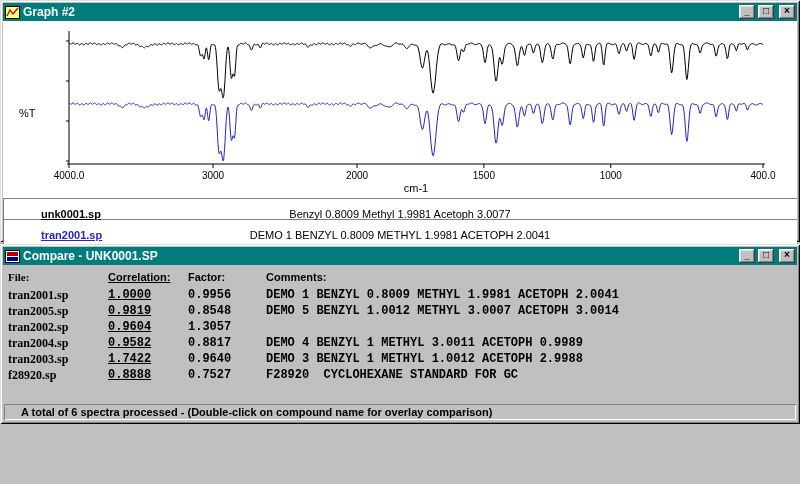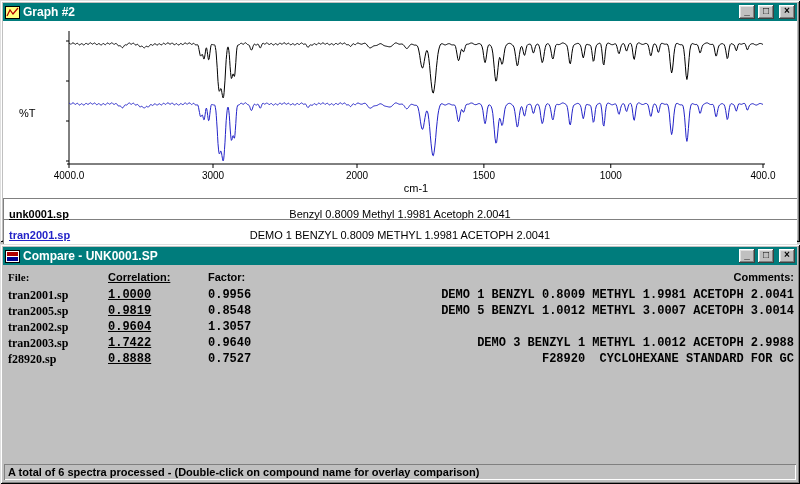--- a/index.html
+++ b/index.html
@@ -34,53 +34,53 @@
   .tb-close{margin-left:2px;}
 
   
   #graph-window{left:0;top:0;width:800px;height:242px;}
   .plot{
     position:absolute;top:21px;left:3px;right:3px;height:177px;background:#fff;
   }
   .legend-row{
     position:absolute;left:3px;right:3px;height:32px;background:#fff;
     box-shadow: inset 1px 1px 0 #808080, inset -1px -1px 0 #fff;
-    display:flex;align-items:center;font-size:11px;
+    display:flex;align-items:center;font-size:11px;padding-left:32px;
   }
   #legend-row-0{top:198px;}
   #legend-row-1{top:219px;}
   .legend-file{
     padding-left:6px;font-weight:bold;text-decoration:underline;z-index:2;
   }
   .legend-desc{
     position:absolute;left:0;right:0;text-align:center;color:#000;z-index:1;
   }
   .c-black{color:#000;}
   .c-blue{color:#2424c8;}
 
   
-  #compare-window{left:0;top:244px;width:800px;height:240px;}
+  #compare-window{left:0;top:244px;width:800px;height:180px;}
   .cmp-header{
     position:absolute;top:27px;left:8px;right:6px;display:flex;
     font-weight:bold;font-size:11px;color:#000;
   }
   .cmp-rows{position:absolute;top:43px;left:8px;right:6px;}
   .cmp-row{
     display:flex;height:16px;align-items:center;
     font-family:"Liberation Mono","DejaVu Sans Mono",monospace;
     font-size:12px;font-weight:bold;white-space:pre;color:#000;
   }
   .col-file{width:100px;flex:0 0 auto;font-family:Liberation Serif, serif;}
   .col-corr{width:80px;flex:0 0 auto;text-decoration:underline;}
-  .col-factor{width:78px;flex:0 0 auto;margin-left:20px;}
-  .col-comments{flex:1;overflow:hidden;text-align:right;}
+  .col-factor{width:78px;flex:0 0 auto;}
+  .col-comments{flex:1;overflow:hidden;}
   .statusbar{
     position:absolute;left:4px;right:4px;bottom:4px;height:16px;
     box-shadow: inset 1px 1px 0 #808080, inset -1px -1px 0 #fff;
-    display:flex;align-items:center;padding-left:4px;
+    display:flex;align-items:center;padding-left:17px;
     font-size:11px;font-weight:bold;color:#000;background:#c0c0c0;
   }
 </style>
 </head>
 <body>
 
 <div class="window" id="graph-window">
   <div class="titlebar">
     <span class="tb-icon">
       <svg width="15" height="13" viewBox="0 0 15 13">
@@ -116,21 +116,21 @@
         <text x="760" y="158" text-anchor="middle" font-size="10px" font-family="Liberation Sans, sans-serif" fill="#000">400.0</text>
         <text x="413" y="171" text-anchor="middle" font-size="11px" font-family="Liberation Sans, sans-serif" fill="#000">cm-1</text>
         <text x="16" y="96" font-size="11px" font-family="Liberation Sans, sans-serif" fill="#000">%T</text>
         <polyline points="66.0,22.1 66.4,22.3 66.9,22.6 67.3,23.0 67.7,23.2 68.2,23.1 68.6,22.8 69.0,22.4 69.5,22.0 69.9,21.8 70.3,21.9 70.8,22.1 71.2,22.6 71.6,23.0 72.0,23.3 72.5,23.3 72.9,23.1 73.3,22.7 73.8,22.4 74.2,22.3 74.6,22.4 75.1,22.7 75.5,23.2 75.9,23.6 76.4,23.9 76.8,23.9 77.2,23.6 77.7,23.2 78.1,22.9 78.5,22.7 79.0,22.7 79.4,23.0 79.8,23.4 80.3,23.8 80.7,23.9 81.1,23.8 81.6,23.5 82.0,23.1 82.4,22.6 82.8,22.4 83.3,22.4 83.7,22.6 84.1,22.9 84.6,23.2 85.0,23.4 85.4,23.3 85.9,22.9 86.3,22.5 86.7,22.1 87.2,21.8 87.6,21.9 88.0,22.1 88.5,22.5 88.9,22.9 89.3,23.1 89.8,23.1 90.2,22.8 90.6,22.4 91.1,22.1 91.5,22.0 91.9,22.1 92.4,22.5 92.8,22.9 93.2,23.4 93.6,23.6 94.1,23.6 94.5,23.4 94.9,23.0 95.4,22.7 95.8,22.6 96.2,22.7 96.7,23.0 97.1,23.4 97.5,23.8 98.0,24.0 98.4,23.9 98.8,23.6 99.3,23.2 99.7,22.8 100.1,22.6 100.6,22.6 101.0,22.9 101.4,23.2 101.9,23.6 102.3,23.7 102.7,23.5 103.2,23.1 103.6,22.7 104.0,22.2 104.4,22.0 104.9,22.1 105.3,22.3 105.7,22.7 106.2,23.0 106.6,23.2 107.0,23.0 107.5,22.7 107.9,22.3 108.3,21.9 108.8,21.8 109.2,21.9 109.6,22.3 110.1,22.7 110.5,23.1 110.9,23.3 111.4,23.3 111.8,23.1 112.2,22.7 112.7,22.5 113.1,22.4 113.5,22.7 114.0,23.2 114.4,23.7 114.8,24.3 115.2,24.7 115.7,24.9 116.1,24.8 116.5,24.7 117.0,24.7 117.4,24.8 117.8,25.2 118.3,25.7 118.7,26.2 119.1,26.6 119.6,26.7 120.0,26.4 120.4,25.9 120.9,25.2 121.3,24.5 121.7,24.1 122.2,23.8 122.6,23.8 123.0,23.9 123.5,24.0 123.9,23.9 124.3,23.6 124.8,23.1 125.2,22.5 125.6,22.1 126.0,21.9 126.5,22.0 126.9,22.3 127.3,22.7 127.8,23.0 128.2,23.2 128.6,23.1 129.1,22.8 129.5,22.4 129.9,22.2 130.4,22.1 130.8,22.3 131.2,22.8 131.7,23.3 132.1,23.8 132.5,24.0 133.0,24.0 133.4,23.8 133.8,23.6 134.3,23.4 134.7,23.4 135.1,23.7 135.6,24.2 136.0,24.8 136.4,25.4 136.8,25.7 137.3,25.7 137.7,25.5 138.1,25.3 138.6,25.1 139.0,25.1 139.4,25.4 139.9,25.8 140.3,26.3 140.7,26.7 141.2,26.9 141.6,26.7 142.0,26.3 142.5,25.9 142.9,25.5 143.3,25.3 143.8,25.3 144.2,25.5 144.6,25.7 145.1,25.9 145.5,25.8 145.9,25.4 146.4,24.9 146.8,24.3 147.2,23.8 147.6,23.5 148.1,23.5 148.5,23.7 148.9,24.0 149.4,24.3 149.8,24.3 150.2,24.0 150.7,23.6 151.1,23.2 151.5,22.8 152.0,22.7 152.4,22.9 152.8,23.2 153.3,23.6 153.7,24.0 154.1,24.1 154.6,23.9 155.0,23.5 155.4,23.1 155.9,22.8 156.3,22.7 156.7,22.9 157.2,23.2 157.6,23.6 158.0,23.8 158.4,23.9 158.9,23.7 159.3,23.2 159.7,22.8 160.2,22.4 160.6,22.2 161.0,22.4 161.5,22.7 161.9,23.0 162.3,23.3 162.8,23.3 163.2,23.1 163.6,22.7 164.1,22.2 164.5,21.9 164.9,21.8 165.4,22.0 165.8,22.3 166.2,22.8 166.7,23.1 167.1,23.2 167.5,23.0 168.0,22.7 168.4,22.3 168.8,22.1 169.2,22.1 169.7,22.3 170.1,22.8 170.5,23.2 171.0,23.6 171.4,23.7 171.8,23.6 172.3,23.3 172.7,22.9 173.1,22.6 173.6,22.6 174.0,22.8 174.4,23.2 174.9,23.7 175.3,23.9 175.7,24.0 176.2,23.8 176.6,23.4 177.0,22.9 177.5,22.6 177.9,22.5 178.3,22.7 178.8,23.0 179.2,23.3 179.6,23.6 180.0,23.5 180.5,23.3 180.9,22.8 181.3,22.4 181.8,22.0 182.2,21.9 182.6,22.1 183.1,22.4 183.5,22.8 183.9,23.1 184.4,23.1 184.8,22.9 185.2,22.5 185.7,22.1 186.1,21.9 186.5,21.9 187.0,22.1 187.4,22.5 187.8,23.0 188.3,23.3 188.7,23.4 189.1,23.3 189.6,22.9 190.0,22.6 190.4,22.4 190.8,22.4 191.3,22.7 191.7,23.1 192.1,23.6 192.6,23.9 193.0,24.0 193.4,23.9 193.9,23.7 194.3,23.6 194.7,23.9 195.2,24.8 195.6,26.4 196.0,28.6 196.5,31.0 196.9,33.2 197.3,34.6 197.8,35.1 198.2,34.6 198.6,33.8 199.1,33.3 199.5,33.6 199.9,34.9 200.4,36.6 200.8,37.9 201.2,37.8 201.6,36.1 202.1,33.2 202.5,30.1 202.9,27.7 203.4,26.8 203.8,27.8 204.2,30.4 204.7,33.8 205.1,36.9 205.5,38.7 206.0,38.4 206.4,36.2 206.8,32.7 207.3,29.1 207.7,26.1 208.1,24.3 208.6,23.4 209.0,23.3 209.4,23.5 209.9,23.8 210.3,23.8 210.7,23.8 211.2,23.7 211.6,23.9 212.0,24.7 212.4,26.5 212.9,29.5 213.3,34.0 213.7,39.9 214.2,46.7 214.6,53.9 215.0,60.5 215.5,65.8 215.9,69.1 216.3,70.3 216.8,69.8 217.2,68.7 217.6,67.7 218.1,67.8 218.5,69.2 218.9,71.7 219.4,74.4 219.8,76.4 220.2,76.9 220.7,75.3 221.1,71.5 221.5,66.0 222.0,59.2 222.4,52.0 222.8,44.9 223.2,38.6 223.7,33.3 224.1,29.4 224.5,26.8 225.0,25.9 225.4,26.7 225.8,29.3 226.3,33.6 226.7,39.4 227.1,45.7 227.6,51.5 228.0,55.7 228.4,57.5 228.9,56.9 229.3,55.1 229.7,53.4 230.2,52.9 230.6,53.9 231.0,55.2 231.5,55.3 231.9,53.0 232.3,48.0 232.8,41.6 233.2,35.1 233.6,29.9 234.0,26.5 234.5,24.7 234.9,24.0 235.3,23.9 235.8,23.9 236.2,23.7 236.6,23.4 237.1,22.9 237.5,22.5 237.9,22.2 238.4,22.2 238.8,22.4 239.2,22.8 239.7,23.1 240.1,23.2 240.5,23.2 241.0,22.8 241.4,22.4 241.8,22.0 242.3,21.8 242.7,21.8 243.1,22.1 243.6,22.6 244.0,23.0 244.4,23.4 244.8,23.6 245.3,23.7 245.7,23.9 246.1,24.3 246.6,25.1 247.0,26.3 247.4,27.5 247.9,28.6 248.3,29.1 248.7,28.9 249.2,28.1 249.6,26.9 250.0,25.5 250.5,24.3 250.9,23.5 251.3,23.2 251.8,23.3 252.2,23.6 252.6,23.9 253.1,24.0 253.5,23.9 253.9,23.7 254.4,23.3 254.8,23.2 255.2,23.3 255.6,23.9 256.1,24.9 256.5,25.9 256.9,26.7 257.4,26.8 257.8,26.4 258.2,25.4 258.7,24.2 259.1,23.2 259.5,22.5 260.0,22.2 260.4,22.3 260.8,22.6 261.3,23.0 261.7,23.1 262.1,23.0 262.6,22.7 263.0,22.3 263.4,22.0 263.9,21.9 264.3,22.0 264.7,22.4 265.2,22.8 265.6,23.2 266.0,23.5 266.4,23.5 266.9,23.2 267.3,22.9 267.7,22.6 268.2,22.4 268.6,22.6 269.0,23.0 269.5,23.4 269.9,23.8 270.3,24.0 270.8,23.9 271.2,23.6 271.6,23.2 272.1,22.8 272.5,22.6 272.9,22.7 273.4,23.0 273.8,23.4 274.2,23.7 274.7,23.8 275.1,23.6 275.5,23.2 276.0,22.8 276.4,22.4 276.8,22.1 277.2,22.2 277.7,22.4 278.1,22.8 278.5,23.1 279.0,23.2 279.4,23.1 279.8,22.7 280.3,22.3 280.7,21.9 281.1,21.8 281.6,21.9 282.0,22.2 282.4,22.7 282.9,23.1 283.3,23.2 283.7,23.2 284.2,22.9 284.6,22.5 285.0,22.2 285.5,22.2 285.9,22.3 286.3,22.7 286.8,23.2 287.2,23.6 287.6,23.8 288.0,23.7 288.5,23.5 288.9,23.1 289.3,22.8 289.8,22.7 290.2,22.8 290.6,23.1 291.1,23.5 291.5,23.9 291.9,24.0 292.4,23.8 292.8,23.4 293.2,23.0 293.7,22.6 294.1,22.4 294.5,22.5 295.0,22.8 295.4,23.1 295.8,23.4 296.3,23.5 296.7,23.3 297.1,22.9 297.6,22.4 298.0,22.0 298.4,21.9 298.8,22.0 299.3,22.3 299.7,22.7 300.1,23.1 300.6,23.3 301.0,23.2 301.4,23.1 301.9,22.9 302.3,22.9 302.7,23.2 303.2,23.8 303.6,24.6 304.0,25.4 304.5,26.0 304.9,26.3 305.3,26.2 305.8,25.8 306.2,25.1 306.6,24.5 307.1,24.0 307.5,23.8 307.9,23.9 308.4,24.1 308.8,24.2 309.2,24.2 309.6,24.0 310.1,23.6 310.5,23.1 310.9,22.8 311.4,22.6 311.8,22.8 312.2,23.1 312.7,23.4 313.1,23.7 313.5,23.7 314.0,23.5 314.4,23.1 314.8,22.6 315.3,22.2 315.7,22.1 316.1,22.2 316.6,22.5 317.0,22.9 317.4,23.1 317.9,23.2 318.3,23.0 318.7,22.6 319.2,22.2 319.6,21.9 320.0,21.8 320.4,22.0 320.9,22.4 321.3,22.8 321.7,23.1 322.2,23.3 322.6,23.1 323.0,22.8 323.5,22.5 323.9,22.2 324.3,22.2 324.8,22.5 325.2,22.9 325.6,23.4 326.1,23.7 326.5,23.8 326.9,23.7 327.4,23.4 327.8,23.0 328.2,22.7 328.7,22.7 329.1,22.9 329.5,23.2 330.0,23.6 330.4,23.9 330.8,23.9 331.2,23.7 331.7,23.3 332.1,22.8 332.5,22.5 333.0,22.4 333.4,22.5 333.8,22.8 334.3,23.2 334.7,23.4 335.1,23.4 335.6,23.1 336.0,22.7 336.4,22.3 336.9,21.9 337.3,21.8 337.7,22.0 338.2,22.4 338.6,22.8 339.0,23.1 339.5,23.1 339.9,22.9 340.3,22.6 340.8,22.2 341.2,22.0 341.6,22.0 342.0,22.2 342.5,22.7 342.9,23.2 343.3,23.6 343.8,23.8 344.2,23.8 344.6,23.7 345.1,23.7 345.5,23.7 345.9,24.0 346.4,24.4 346.8,24.9 347.2,25.3 347.7,25.4 348.1,25.2 348.5,24.7 349.0,24.0 349.4,23.4 349.8,22.9 350.3,22.7 350.7,22.9 351.1,23.2 351.6,23.5 352.0,23.7 352.4,23.7 352.8,23.4 353.3,22.9 353.7,22.5 354.3,22.1 355.0,22.1 355.8,22.2 356.5,22.6 357.3,22.9 358.1,23.2 358.8,23.2 359.6,22.9 360.3,22.6 361.1,22.3 361.9,22.2 362.6,22.5 363.4,23.2 364.1,24.1 364.9,25.2 365.7,26.1 366.4,26.7 367.2,26.9 368.0,26.7 368.7,26.2 369.5,25.7 370.2,25.2 371.0,24.8 371.8,24.7 372.5,24.6 373.3,24.5 374.0,24.3 374.8,23.9 375.6,23.4 376.3,23.0 377.1,22.7 377.9,22.7 378.6,23.0 379.4,23.5 380.1,24.0 380.9,24.5 381.7,24.8 382.4,25.0 383.2,25.2 383.9,25.3 384.7,25.5 385.5,25.7 386.2,25.8 387.0,25.8 387.7,25.6 388.5,25.2 389.3,24.6 390.0,23.8 390.8,23.0 391.6,22.4 392.3,22.0 393.1,21.9 393.8,22.1 394.6,22.5 395.4,22.9 396.1,23.2 396.9,23.2 397.6,23.1 398.4,23.0 399.2,23.1 399.9,23.4 400.7,24.2 401.5,25.2 402.2,26.3 403.0,27.1 403.7,27.5 404.5,27.2 405.3,26.5 406.0,25.4 406.8,24.4 407.5,23.6 408.3,23.2 409.1,23.2 409.8,23.5 410.6,23.8 411.3,24.1 412.1,24.1 412.9,24.1 413.6,24.3 414.4,25.1 415.2,26.9 415.9,30.0 416.7,34.3 417.4,39.3 418.2,43.8 419.0,46.7 419.7,47.0 420.5,44.7 421.2,40.6 422.0,35.9 422.8,31.9 423.5,29.7 424.3,29.8 425.1,32.5 425.8,37.5 426.6,44.5 427.3,52.6 428.1,60.7 428.9,67.5 429.6,71.5 430.4,72.0 431.1,68.8 431.9,62.7 432.7,54.9 433.4,46.8 434.2,39.5 434.9,33.4 435.7,29.0 436.5,25.9 437.2,24.0 438.0,23.0 438.8,22.7 439.5,22.8 440.3,23.2 441.0,23.6 441.8,23.9 442.6,23.9 443.3,23.6 444.1,23.2 444.8,22.9 445.6,22.7 446.4,22.7 447.1,23.0 447.9,23.4 448.6,23.8 449.4,23.9 450.2,23.9 450.9,23.8 451.7,24.1 452.5,25.4 453.2,28.5 454.0,33.1 454.7,37.6 455.5,39.7 456.3,38.3 457.0,34.3 457.8,30.2 458.5,28.2 459.3,28.9 460.1,30.6 460.8,30.7 461.6,28.3 462.4,25.4 463.1,23.7 463.9,23.2 464.6,23.2 465.4,23.1 466.2,22.8 466.9,22.4 467.7,22.1 468.4,22.0 469.2,22.1 470.0,22.5 470.7,23.0 471.5,23.4 472.2,23.6 473.0,23.6 473.8,23.4 474.5,23.0 475.3,22.7 476.1,22.6 476.8,22.7 477.6,23.1 478.3,24.0 479.1,25.8 479.9,29.2 480.6,34.5 481.4,39.7 482.1,41.6 482.9,38.8 483.7,33.1 484.4,27.8 485.2,24.8 485.9,23.8 486.7,23.9 487.5,24.4 488.2,25.4 489.0,27.7 489.8,32.1 490.5,38.9 491.3,47.4 492.0,55.4 492.8,60.1 493.6,59.6 494.3,54.2 495.1,46.5 495.8,39.7 496.6,36.4 497.4,37.4 498.1,40.8 498.9,43.3 499.7,42.3 500.4,38.0 501.2,32.4 501.9,27.9 502.7,25.3 503.5,23.9 504.2,23.2 505.0,22.7 505.7,22.4 506.5,22.3 507.3,22.5 508.0,22.9 508.8,23.4 509.5,24.0 510.3,24.9 511.1,26.6 511.8,30.1 512.6,35.4 513.4,41.2 514.1,44.8 514.9,44.1 515.6,39.5 516.4,33.7 517.2,28.9 517.9,26.1 518.7,25.4 519.4,26.8 520.2,30.3 521.0,33.8 521.7,34.3 522.5,31.2 523.3,27.1 524.0,24.6 524.8,23.6 525.5,23.4 526.3,23.2 527.1,23.1 527.8,23.6 528.6,25.6 529.3,29.1 530.1,31.8 530.9,31.5 531.6,28.7 532.4,25.7 533.1,24.0 533.9,23.3 534.7,23.1 535.4,23.5 536.2,25.2 537.0,28.8 537.7,34.1 538.5,39.2 539.2,41.6 540.0,40.0 540.8,35.5 541.5,30.4 542.3,26.4 543.0,24.1 543.8,23.0 544.6,22.7 545.3,22.9 546.1,23.6 546.9,25.1 547.6,28.0 548.4,32.3 549.1,36.5 549.9,38.0 550.7,35.7 551.4,31.0 552.2,26.6 552.9,24.2 553.7,23.4 554.5,23.4 555.2,23.6 556.0,23.6 556.7,23.4 557.5,23.0 558.3,22.5 559.0,22.1 559.8,21.9 560.6,22.1 561.3,22.4 562.1,22.8 562.8,23.3 563.6,24.1 564.4,26.2 565.1,30.4 565.9,36.6 566.6,41.9 567.4,42.8 568.2,38.6 568.9,32.3 569.7,27.4 570.4,24.8 571.2,23.8 572.0,23.4 572.7,23.0 573.5,22.7 574.3,22.4 575.0,22.4 575.8,22.6 576.5,23.2 577.3,24.2 578.1,26.4 578.8,30.4 579.6,35.0 580.3,36.9 581.1,34.2 581.9,29.2 582.6,25.2 583.4,23.5 584.2,23.3 584.9,23.6 585.7,23.8 586.4,23.9 587.2,24.2 588.0,25.6 588.7,29.5 589.5,35.7 590.2,40.3 591.0,39.4 591.8,33.7 592.5,28.0 593.3,24.8 594.0,23.6 594.8,23.1 595.6,22.6 596.3,22.2 597.1,22.3 597.9,23.6 598.6,27.7 599.4,35.1 600.1,42.4 600.9,43.9 601.7,38.5 602.4,30.9 603.2,25.5 603.9,23.0 604.7,22.2 605.5,22.1 606.2,22.4 607.0,22.8 607.8,23.3 608.5,23.6 609.3,23.7 610.0,23.6 610.8,23.3 611.6,22.9 612.3,22.8 613.1,23.4 613.8,25.3 614.6,28.6 615.4,31.9 616.1,32.7 616.9,30.5 617.6,27.1 618.4,24.5 619.2,23.2 619.9,22.7 620.7,22.7 621.5,23.8 622.2,26.3 623.0,29.3 623.7,30.1 624.5,27.8 625.3,25.0 626.0,23.2 626.8,22.4 627.5,22.3 628.3,23.2 629.1,26.3 629.8,31.9 630.6,37.3 631.3,38.4 632.1,34.4 632.9,28.7 633.6,24.6 634.4,22.6 635.2,22.0 635.9,21.9 636.7,22.1 637.4,22.6 638.2,23.0 639.0,23.4 639.7,23.4 640.5,23.3 641.2,23.0 642.0,22.6 642.8,22.4 643.5,22.5 644.3,22.9 645.1,24.1 645.8,26.6 646.6,30.6 647.3,34.3 648.1,34.7 648.9,31.5 649.6,27.1 650.4,24.2 651.1,23.0 651.9,23.0 652.7,23.5 653.4,24.9 654.2,27.7 654.9,30.8 655.7,31.1 656.5,28.1 657.2,24.6 658.0,22.7 658.8,22.3 659.5,22.4 660.3,22.7 661.0,23.0 661.8,23.2 662.6,23.2 663.3,23.1 664.1,23.0 664.8,23.9 665.6,26.7 666.4,32.5 667.1,40.7 667.9,48.5 668.6,52.0 669.4,49.2 670.2,41.9 670.9,33.7 671.7,27.6 672.5,24.1 673.2,22.7 674.0,22.3 674.7,22.5 675.5,23.0 676.3,23.4 677.0,23.7 677.8,23.8 678.5,23.7 679.3,23.8 680.1,25.0 680.8,28.5 681.6,35.5 682.4,45.2 683.1,54.4 683.9,58.5 684.6,55.0 685.4,46.2 686.2,36.4 686.9,29.1 687.7,25.0 688.4,23.2 689.2,22.6 690.0,22.7 690.7,23.0 691.5,23.3 692.2,23.5 693.0,23.5 693.8,23.4 694.5,24.0 695.3,25.9 696.1,29.2 696.8,31.8 697.6,31.4 698.3,28.6 699.1,25.6 699.9,24.0 700.6,23.3 701.4,22.8 702.1,22.4 702.9,22.1 703.7,21.9 704.4,21.9 705.2,22.3 706.0,22.7 706.7,23.2 707.5,23.4 708.2,23.5 709.0,23.3 709.8,23.3 710.5,24.2 711.3,27.0 712.0,31.4 712.8,34.9 713.6,34.7 714.3,31.1 715.1,27.3 715.8,25.0 716.6,23.9 717.4,23.3 718.1,22.9 718.9,22.7 719.7,22.7 720.4,23.0 721.2,23.8 721.9,25.5 722.7,29.2 723.5,34.2 724.2,37.6 725.0,36.3 725.7,31.2 726.5,26.1 727.3,23.4 728.0,22.7 728.8,22.8 729.5,23.1 730.3,23.4 731.1,24.0 731.8,25.7 732.6,28.5 733.4,29.8 734.1,27.9 734.9,24.7 735.6,23.0 736.4,22.7 737.2,23.0 737.9,23.2 738.7,23.2 739.4,22.9 740.2,22.6 741.0,22.3 741.7,22.5 742.5,23.7 743.3,26.2 744.0,28.6 744.8,28.5 745.5,26.6 746.3,24.7 747.1,23.7 747.8,23.2 748.6,22.8 749.3,22.7 750.1,22.7 750.9,23.0 751.6,23.5 752.4,23.8 753.1,24.0 753.9,23.9 754.7,23.5 755.4,23.1 756.2,22.7 757.0,22.4 757.7,22.5 758.5,22.7 759.2,23.1 760.0,23.4 " fill="none" stroke="#000000" stroke-width="1"></polyline>
         <polyline points="66.0,82.1 66.4,82.3 66.9,82.7 67.3,83.0 67.7,83.2 68.2,83.2 68.6,82.9 69.0,82.4 69.5,82.0 69.9,81.8 70.3,81.8 70.8,82.2 71.2,82.6 71.6,83.1 72.0,83.3 72.5,83.4 72.9,83.1 73.3,82.8 73.8,82.4 74.2,82.3 74.6,82.4 75.1,82.7 75.5,83.2 75.9,83.7 76.4,84.0 76.8,84.0 77.2,83.7 77.7,83.3 78.1,82.9 78.5,82.7 79.0,82.8 79.4,83.1 79.8,83.5 80.3,83.9 80.7,84.0 81.1,83.9 81.6,83.6 82.0,83.1 82.4,82.7 82.8,82.4 83.3,82.4 83.7,82.6 84.1,83.0 84.6,83.3 85.0,83.4 85.4,83.3 85.9,83.0 86.3,82.5 86.7,82.1 87.2,81.8 87.6,81.9 88.0,82.2 88.5,82.6 88.9,83.0 89.3,83.2 89.8,83.1 90.2,82.9 90.6,82.5 91.1,82.1 91.5,82.0 91.9,82.1 92.4,82.5 92.8,83.0 93.2,83.4 93.6,83.7 94.1,83.7 94.5,83.4 94.9,83.1 95.4,82.7 95.8,82.6 96.2,82.7 96.7,83.1 97.1,83.5 97.5,83.9 98.0,84.1 98.4,84.0 98.8,83.7 99.3,83.3 99.7,82.8 100.1,82.6 100.6,82.7 101.0,82.9 101.4,83.3 101.9,83.6 102.3,83.8 102.7,83.6 103.2,83.2 103.6,82.7 104.0,82.3 104.4,82.0 104.9,82.1 105.3,82.3 105.7,82.7 106.2,83.1 106.6,83.2 107.0,83.1 107.5,82.8 107.9,82.3 108.3,81.9 108.8,81.8 109.2,81.9 109.6,82.3 110.1,82.8 110.5,83.2 110.9,83.4 111.4,83.4 111.8,83.1 112.2,82.8 112.7,82.5 113.1,82.5 113.5,82.7 114.0,83.2 114.4,83.8 114.8,84.4 115.2,84.9 115.7,85.0 116.1,85.0 116.5,84.9 117.0,84.8 117.4,85.0 117.8,85.3 118.3,85.9 118.7,86.4 119.1,86.8 119.6,86.9 120.0,86.7 120.4,86.1 120.9,85.4 121.3,84.7 121.7,84.2 122.2,83.9 122.6,83.9 123.0,84.0 123.5,84.1 123.9,84.0 124.3,83.6 124.8,83.1 125.2,82.6 125.6,82.1 126.0,81.9 126.5,82.0 126.9,82.3 127.3,82.7 127.8,83.1 128.2,83.3 128.6,83.2 129.1,82.9 129.5,82.5 129.9,82.2 130.4,82.1 130.8,82.4 131.2,82.8 131.7,83.4 132.1,83.8 132.5,84.1 133.0,84.1 133.4,83.9 133.8,83.6 134.3,83.5 134.7,83.5 135.1,83.8 135.6,84.4 136.0,85.0 136.4,85.5 136.8,85.9 137.3,85.9 137.7,85.7 138.1,85.5 138.6,85.3 139.0,85.3 139.4,85.6 139.9,86.1 140.3,86.6 140.7,87.0 141.2,87.1 141.6,87.0 142.0,86.6 142.5,86.1 142.9,85.7 143.3,85.4 143.8,85.4 144.2,85.7 144.6,85.9 145.1,86.1 145.5,86.0 145.9,85.6 146.4,85.1 146.8,84.4 147.2,83.9 147.6,83.6 148.1,83.6 148.5,83.8 148.9,84.1 149.4,84.4 149.8,84.4 150.2,84.1 150.7,83.7 151.1,83.2 151.5,82.9 152.0,82.8 152.4,82.9 152.8,83.3 153.3,83.7 153.7,84.1 154.1,84.2 154.6,84.0 155.0,83.6 155.4,83.2 155.9,82.9 156.3,82.7 156.7,82.9 157.2,83.2 157.6,83.6 158.0,83.9 158.4,84.0 158.9,83.7 159.3,83.3 159.7,82.8 160.2,82.4 160.6,82.3 161.0,82.4 161.5,82.7 161.9,83.1 162.3,83.3 162.8,83.4 163.2,83.1 163.6,82.7 164.1,82.2 164.5,81.9 164.9,81.8 165.4,82.0 165.8,82.3 166.2,82.8 166.7,83.1 167.1,83.2 167.5,83.1 168.0,82.7 168.4,82.3 168.8,82.1 169.2,82.1 169.7,82.3 170.1,82.8 170.5,83.3 171.0,83.7 171.4,83.8 171.8,83.7 172.3,83.3 172.7,82.9 173.1,82.7 173.6,82.7 174.0,82.9 174.4,83.3 174.9,83.7 175.3,84.1 175.7,84.1 176.2,83.9 176.6,83.5 177.0,83.0 177.5,82.7 177.9,82.5 178.3,82.7 178.8,83.0 179.2,83.4 179.6,83.6 180.0,83.6 180.5,83.4 180.9,82.9 181.3,82.4 181.8,82.0 182.2,81.9 182.6,82.1 183.1,82.5 183.5,82.9 183.9,83.1 184.4,83.2 184.8,82.9 185.2,82.5 185.7,82.1 186.1,81.9 186.5,81.9 187.0,82.1 187.4,82.6 187.8,83.0 188.3,83.4 188.7,83.5 189.1,83.3 189.6,83.0 190.0,82.6 190.4,82.4 190.8,82.4 191.3,82.7 191.7,83.2 192.1,83.7 192.6,84.0 193.0,84.1 193.4,84.0 193.9,83.7 194.3,83.7 194.7,84.0 195.2,85.0 195.6,86.7 196.0,89.0 196.5,91.5 196.9,93.8 197.3,95.3 197.8,95.8 198.2,95.3 198.6,94.5 199.1,93.9 199.5,94.2 199.9,95.6 200.4,97.4 200.8,98.7 201.2,98.6 201.6,96.8 202.1,93.8 202.5,90.5 202.9,88.0 203.4,87.1 203.8,88.1 204.2,90.8 204.7,94.4 205.1,97.7 205.5,99.6 206.0,99.3 206.4,96.9 206.8,93.3 207.3,89.4 207.7,86.3 208.1,84.4 208.6,83.5 209.0,83.4 209.4,83.6 209.9,83.8 210.3,83.9 210.7,83.9 211.2,83.8 211.6,84.0 212.0,84.8 212.4,86.7 212.9,89.9 213.3,94.7 213.7,100.8 214.2,108.1 214.6,115.6 215.0,122.6 215.5,128.1 215.9,131.6 216.3,132.9 216.8,132.4 217.2,131.2 217.6,130.2 218.1,130.3 218.5,131.8 218.9,134.4 219.4,137.2 219.8,139.4 220.2,139.9 220.7,138.2 221.1,134.2 221.5,128.3 222.0,121.2 222.4,113.6 222.8,106.2 223.2,99.5 223.7,94.0 224.1,89.8 224.5,87.1 225.0,86.1 225.4,86.9 225.8,89.7 226.3,94.3 226.7,100.3 227.1,107.0 227.6,113.1 228.0,117.5 228.4,119.4 228.9,118.8 229.3,116.9 229.7,115.1 230.2,114.6 230.6,115.6 231.0,117.0 231.5,117.1 231.9,114.6 232.3,109.4 232.8,102.6 233.2,95.8 233.6,90.3 234.0,86.7 234.5,84.8 234.9,84.1 235.3,84.0 235.8,84.0 236.2,83.8 236.6,83.5 237.1,83.0 237.5,82.5 237.9,82.2 238.4,82.2 238.8,82.4 239.2,82.8 239.7,83.1 240.1,83.3 240.5,83.2 241.0,82.9 241.4,82.4 241.8,82.0 242.3,81.8 242.7,81.8 243.1,82.1 243.6,82.6 244.0,83.1 244.4,83.4 244.8,83.6 245.3,83.8 245.7,84.0 246.1,84.4 246.6,85.3 247.0,86.5 247.4,87.8 247.9,88.9 248.3,89.5 248.7,89.3 249.2,88.4 249.6,87.1 250.0,85.7 250.5,84.4 250.9,83.6 251.3,83.3 251.8,83.3 252.2,83.6 252.6,84.0 253.1,84.1 253.5,84.0 253.9,83.7 254.4,83.4 254.8,83.2 255.2,83.4 255.6,84.0 256.1,85.0 256.5,86.1 256.9,86.9 257.4,87.1 257.8,86.6 258.2,85.6 258.7,84.3 259.1,83.2 259.5,82.5 260.0,82.2 260.4,82.3 260.8,82.7 261.3,83.0 261.7,83.2 262.1,83.1 262.6,82.8 263.0,82.4 263.4,82.0 263.9,81.9 264.3,82.0 264.7,82.4 265.2,82.9 265.6,83.3 266.0,83.6 266.4,83.5 266.9,83.3 267.3,82.9 267.7,82.6 268.2,82.5 268.6,82.6 269.0,83.0 269.5,83.5 269.9,83.9 270.3,84.1 270.8,84.0 271.2,83.7 271.6,83.3 272.1,82.9 272.5,82.7 272.9,82.8 273.4,83.1 273.8,83.5 274.2,83.8 274.7,83.9 275.1,83.7 275.5,83.3 276.0,82.8 276.4,82.4 276.8,82.1 277.2,82.2 277.7,82.5 278.1,82.9 278.5,83.2 279.0,83.3 279.4,83.1 279.8,82.8 280.3,82.3 280.7,81.9 281.1,81.8 281.6,81.9 282.0,82.2 282.4,82.7 282.9,83.1 283.3,83.3 283.7,83.2 284.2,82.9 284.6,82.6 285.0,82.3 285.5,82.2 285.9,82.4 286.3,82.8 286.8,83.3 287.2,83.7 287.6,83.9 288.0,83.8 288.5,83.5 288.9,83.1 289.3,82.8 289.8,82.7 290.2,82.8 290.6,83.2 291.1,83.6 291.5,84.0 291.9,84.1 292.4,83.9 292.8,83.5 293.2,83.0 293.7,82.6 294.1,82.4 294.5,82.5 295.0,82.8 295.4,83.2 295.8,83.5 296.3,83.5 296.7,83.3 297.1,82.9 297.6,82.4 298.0,82.0 298.4,81.9 298.8,82.0 299.3,82.3 299.7,82.8 300.1,83.1 300.6,83.3 301.0,83.3 301.4,83.1 301.9,83.0 302.3,82.9 302.7,83.2 303.2,83.9 303.6,84.7 304.0,85.6 304.5,86.2 304.9,86.6 305.3,86.4 305.8,86.0 306.2,85.3 306.6,84.6 307.1,84.1 307.5,83.9 307.9,84.0 308.4,84.2 308.8,84.3 309.2,84.3 309.6,84.1 310.1,83.7 310.5,83.2 310.9,82.8 311.4,82.7 311.8,82.8 312.2,83.1 312.7,83.5 313.1,83.8 313.5,83.8 314.0,83.6 314.4,83.2 314.8,82.7 315.3,82.3 315.7,82.1 316.1,82.2 316.6,82.5 317.0,82.9 317.4,83.2 317.9,83.2 318.3,83.0 318.7,82.6 319.2,82.2 319.6,81.9 320.0,81.8 320.4,82.0 320.9,82.4 321.3,82.8 321.7,83.2 322.2,83.3 322.6,83.2 323.0,82.9 323.5,82.5 323.9,82.3 324.3,82.2 324.8,82.5 325.2,82.9 325.6,83.4 326.1,83.8 326.5,83.9 326.9,83.8 327.4,83.5 327.8,83.1 328.2,82.8 328.7,82.7 329.1,82.9 329.5,83.3 330.0,83.7 330.4,84.0 330.8,84.1 331.2,83.8 331.7,83.4 332.1,82.9 332.5,82.5 333.0,82.4 333.4,82.5 333.8,82.9 334.3,83.2 334.7,83.5 335.1,83.5 335.6,83.2 336.0,82.8 336.4,82.3 336.9,81.9 337.3,81.8 337.7,82.0 338.2,82.4 338.6,82.8 339.0,83.1 339.5,83.2 339.9,83.0 340.3,82.6 340.8,82.2 341.2,82.0 341.6,82.0 342.0,82.2 342.5,82.7 342.9,83.3 343.3,83.7 343.8,83.9 344.2,83.9 344.6,83.8 345.1,83.7 345.5,83.8 345.9,84.1 346.4,84.5 346.8,85.0 347.2,85.4 347.7,85.6 348.1,85.3 348.5,84.8 349.0,84.1 349.4,83.5 349.8,83.0 350.3,82.8 350.7,82.9 351.1,83.2 351.6,83.6 352.0,83.8 352.4,83.8 352.8,83.5 353.3,83.0 353.7,82.5 354.3,82.2 355.0,82.1 355.8,82.2 356.5,82.6 357.3,83.0 358.1,83.2 358.8,83.2 359.6,83.0 360.3,82.6 361.1,82.3 361.9,82.3 362.6,82.5 363.4,83.2 364.1,84.2 364.9,85.3 365.7,86.3 366.4,87.0 367.2,87.2 368.0,87.0 368.7,86.5 369.5,85.9 370.2,85.3 371.0,85.0 371.8,84.8 372.5,84.7 373.3,84.6 374.0,84.4 374.8,84.0 375.6,83.5 376.3,83.1 377.1,82.8 377.9,82.8 378.6,83.1 379.4,83.5 380.1,84.1 380.9,84.6 381.7,85.0 382.4,85.2 383.2,85.4 383.9,85.5 384.7,85.7 385.5,85.9 386.2,86.0 387.0,86.0 387.7,85.8 388.5,85.4 389.3,84.7 390.0,83.9 390.8,83.1 391.6,82.4 392.3,82.0 393.1,81.9 393.8,82.1 394.6,82.5 395.4,82.9 396.1,83.2 396.9,83.3 397.6,83.2 398.4,83.1 399.2,83.1 399.9,83.5 400.7,84.3 401.5,85.3 402.2,86.5 403.0,87.4 403.7,87.8 404.5,87.5 405.3,86.7 406.0,85.6 406.8,84.5 407.5,83.7 408.3,83.3 409.1,83.3 409.8,83.6 410.6,83.9 411.3,84.2 412.1,84.3 412.9,84.3 413.6,84.4 414.4,85.2 415.2,87.1 415.9,90.4 416.7,95.0 417.4,100.2 418.2,105.0 419.0,108.0 419.7,108.3 420.5,105.9 421.2,101.6 422.0,96.6 422.8,92.4 423.5,90.1 424.3,90.3 425.1,93.0 425.8,98.3 426.6,105.7 427.3,114.2 428.1,122.8 428.9,129.9 429.6,134.2 430.4,134.7 431.1,131.3 431.9,124.9 432.7,116.7 433.4,108.1 434.2,100.4 434.9,94.1 435.7,89.3 436.5,86.1 437.2,84.1 438.0,83.0 438.8,82.7 439.5,82.9 440.3,83.3 441.0,83.7 441.8,84.0 442.6,84.0 443.3,83.7 444.1,83.3 444.8,82.9 445.6,82.7 446.4,82.8 447.1,83.1 447.9,83.5 448.6,83.8 449.4,84.0 450.2,84.0 450.9,83.9 451.7,84.2 452.5,85.6 453.2,88.9 454.0,93.7 454.7,98.4 455.5,100.7 456.3,99.1 457.0,94.9 457.8,90.6 458.5,88.5 459.3,89.2 460.1,91.1 460.8,91.1 461.6,88.7 462.4,85.6 463.1,83.8 463.9,83.3 464.6,83.2 465.4,83.2 466.2,82.9 466.9,82.5 467.7,82.1 468.4,82.0 469.2,82.1 470.0,82.5 470.7,83.0 471.5,83.5 472.2,83.7 473.0,83.7 473.8,83.4 474.5,83.1 475.3,82.7 476.1,82.6 476.8,82.7 477.6,83.2 478.3,84.1 479.1,86.0 479.9,89.6 480.6,95.1 481.4,100.6 482.1,102.7 482.9,99.7 483.7,93.7 484.4,88.1 485.2,85.0 485.9,83.9 486.7,84.0 487.5,84.5 488.2,85.6 489.0,88.0 489.8,92.6 490.5,99.8 491.3,108.8 492.0,117.2 492.8,122.1 493.6,121.6 494.3,116.0 495.1,107.8 495.8,100.6 496.6,97.2 497.4,98.2 498.1,101.8 498.9,104.5 499.7,103.4 500.4,98.8 501.2,93.0 501.9,88.2 502.7,85.4 503.5,84.0 504.2,83.3 505.0,82.8 505.7,82.4 506.5,82.3 507.3,82.5 508.0,82.9 508.8,83.5 509.5,84.1 510.3,85.0 511.1,86.9 511.8,90.5 512.6,96.1 513.4,102.2 514.1,106.0 514.9,105.3 515.6,100.5 516.4,94.3 517.2,89.2 517.9,86.3 518.7,85.6 519.4,87.1 520.2,90.7 521.0,94.5 521.7,95.0 522.5,91.7 523.3,87.4 524.0,84.7 524.8,83.7 525.5,83.5 526.3,83.3 527.1,83.1 527.8,83.7 528.6,85.8 529.3,89.4 530.1,92.3 530.9,92.0 531.6,89.1 532.4,85.9 533.1,84.1 533.9,83.4 534.7,83.2 535.4,83.6 536.2,85.4 537.0,89.2 537.7,94.7 538.5,100.1 539.2,102.6 540.0,101.0 540.8,96.3 541.5,90.9 542.3,86.7 543.0,84.2 543.8,83.1 544.6,82.7 545.3,82.9 546.1,83.7 546.9,85.3 547.6,88.3 548.4,92.9 549.1,97.3 549.9,98.9 550.7,96.4 551.4,91.5 552.2,86.9 552.9,84.3 553.7,83.4 554.5,83.4 555.2,83.6 556.0,83.7 556.7,83.4 557.5,83.0 558.3,82.5 559.0,82.1 559.8,81.9 560.6,82.1 561.3,82.4 562.1,82.8 562.8,83.3 563.6,84.2 564.4,86.4 565.1,90.9 565.9,97.4 566.6,103.0 567.4,103.9 568.2,99.5 568.9,92.9 569.7,87.6 570.4,84.9 571.2,83.9 572.0,83.5 572.7,83.1 573.5,82.7 574.3,82.4 575.0,82.4 575.8,82.7 576.5,83.2 577.3,84.3 578.1,86.6 578.8,90.8 579.6,95.7 580.3,97.7 581.1,94.9 581.9,89.6 582.6,85.4 583.4,83.6 584.2,83.4 584.9,83.7 585.7,83.9 586.4,84.0 587.2,84.3 588.0,85.8 588.7,89.9 589.5,96.4 590.2,101.3 591.0,100.3 591.8,94.4 592.5,88.3 593.3,85.0 594.0,83.7 594.8,83.1 595.6,82.7 596.3,82.3 597.1,82.3 597.9,83.7 598.6,88.0 599.4,95.8 600.1,103.5 600.9,105.1 601.7,99.4 602.4,91.3 603.2,85.7 603.9,83.1 604.7,82.2 605.5,82.1 606.2,82.4 607.0,82.8 607.8,83.3 608.5,83.7 609.3,83.8 610.0,83.7 610.8,83.3 611.6,83.0 612.3,82.9 613.1,83.5 613.8,85.5 614.6,89.0 615.4,92.5 616.1,93.3 616.9,90.9 617.6,87.3 618.4,84.7 619.2,83.3 619.9,82.7 620.7,82.8 621.5,83.9 622.2,86.6 623.0,89.7 623.7,90.5 624.5,88.1 625.3,85.1 626.0,83.3 626.8,82.5 627.5,82.3 628.3,83.3 629.1,86.6 629.8,92.4 630.6,98.1 631.3,99.3 632.1,95.1 632.9,89.0 633.6,84.7 634.4,82.7 635.2,82.0 635.9,81.9 636.7,82.1 637.4,82.6 638.2,83.1 639.0,83.4 639.7,83.5 640.5,83.4 641.2,83.0 642.0,82.7 642.8,82.4 643.5,82.5 644.3,83.0 645.1,84.2 645.8,86.9 646.6,91.1 647.3,94.9 648.1,95.4 648.9,92.0 649.6,87.4 650.4,84.3 651.1,83.1 651.9,83.0 652.7,83.6 653.4,85.1 654.2,88.0 654.9,91.3 655.7,91.6 656.5,88.4 657.2,84.7 658.0,82.8 658.8,82.3 659.5,82.4 660.3,82.7 661.0,83.1 661.8,83.3 662.6,83.3 663.3,83.1 664.1,83.1 664.8,84.0 665.6,87.0 666.4,93.1 667.1,101.7 667.9,109.9 668.6,113.6 669.4,110.7 670.2,102.9 670.9,94.3 671.7,87.9 672.5,84.2 673.2,82.7 674.0,82.3 674.7,82.5 675.5,83.0 676.3,83.5 677.0,83.8 677.8,83.9 678.5,83.8 679.3,83.9 680.1,85.2 680.8,88.9 681.6,96.2 682.4,106.5 683.1,116.2 683.9,120.4 684.6,116.8 685.4,107.5 686.2,97.2 686.9,89.5 687.7,85.1 688.4,83.2 689.2,82.7 690.0,82.7 690.7,83.1 691.5,83.4 692.2,83.6 693.0,83.6 693.8,83.5 694.5,84.1 695.3,86.1 696.1,89.6 696.8,92.3 697.6,91.9 698.3,88.9 699.1,85.8 699.9,84.1 700.6,83.3 701.4,82.9 702.1,82.5 702.9,82.1 703.7,81.9 704.4,81.9 705.2,82.3 706.0,82.8 706.7,83.2 707.5,83.5 708.2,83.6 709.0,83.4 709.8,83.4 710.5,84.3 711.3,87.2 712.0,91.9 712.8,95.6 713.6,95.3 714.3,91.6 715.1,87.6 715.8,85.1 716.6,84.0 717.4,83.4 718.1,82.9 718.9,82.7 719.7,82.7 720.4,83.1 721.2,83.9 721.9,85.7 722.7,89.5 723.5,94.9 724.2,98.5 725.0,97.1 725.7,91.7 726.5,86.3 727.3,83.5 728.0,82.7 728.8,82.8 729.5,83.1 730.3,83.4 731.1,84.1 731.8,85.9 732.6,88.8 733.4,90.2 734.1,88.2 734.9,84.9 735.6,83.0 736.4,82.8 737.2,83.0 737.9,83.3 738.7,83.3 739.4,83.0 740.2,82.6 741.0,82.3 741.7,82.5 742.5,83.8 743.3,86.4 744.0,88.9 744.8,88.9 745.5,86.8 746.3,84.9 747.1,83.8 747.8,83.2 748.6,82.9 749.3,82.7 750.1,82.8 750.9,83.1 751.6,83.5 752.4,83.9 753.1,84.1 753.9,84.0 754.7,83.6 755.4,83.2 756.2,82.7 757.0,82.5 757.7,82.5 758.5,82.8 759.2,83.1 760.0,83.4 " fill="none" stroke="#2424c8" stroke-width="1"></polyline>
       </svg>
   </div>
 
   <div class="legend-row" id="legend-row-0">
     <span class="legend-file c-black">unk0001.sp</span>
-    <span class="legend-desc">Benzyl 0.8009 Methyl 1.9981 Acetoph 2.0041</span>
+    <span class="legend-desc">Benzyl 0.8009 Methyl 1.9981 Acetoph 3.0077</span>
   </div>
   <div class="legend-row" id="legend-row-1">
     <span class="legend-file c-blue">tran2001.sp</span>
     <span class="legend-desc">DEMO 1 BENZYL 0.8009 METHYL 1.9981 ACETOPH 2.0041</span>
   </div>
 </div>
 
 <div class="window" id="compare-window">
   <div class="titlebar">
     <span class="tb-icon">
@@ -165,20 +165,26 @@
       <span class="col-corr">0.9819</span>
       <span class="col-factor">0.8548</span>
       <span class="col-comments">DEMO 5 BENZYL 1.0012 METHYL 3.0007 ACETOPH 3.0014</span>
     </div>
     <div class="cmp-row">
       <span class="col-file">tran2002.sp</span>
       <span class="col-corr">0.9604</span>
       <span class="col-factor">1.3057</span>
     </div>
     <div class="cmp-row">
+      <span class="col-file">tran2004.sp</span>
+      <span class="col-corr">0.9582</span>
+      <span class="col-factor">0.8817</span>
+      <span class="col-comments">DEMO 4 BENZYL 1 METHYL 3.0011 ACETOPH 0.9989</span>
+    </div>
+    <div class="cmp-row">
       <span class="col-file">tran2003.sp</span>
       <span class="col-corr">1.7422</span>
       <span class="col-factor">0.9640</span>
       <span class="col-comments">DEMO 3 BENZYL 1 METHYL 1.0012 ACETOPH 2.9988</span>
     </div>
     <div class="cmp-row">
       <span class="col-file">f28920.sp</span>
       <span class="col-corr">0.8888</span>
       <span class="col-factor">0.7527</span>
       <span class="col-comments">F28920  CYCLOHEXANE STANDARD FOR GC</span>

